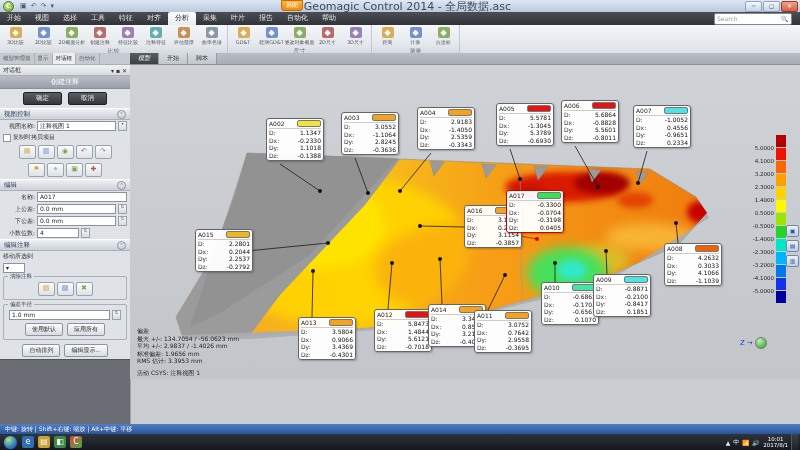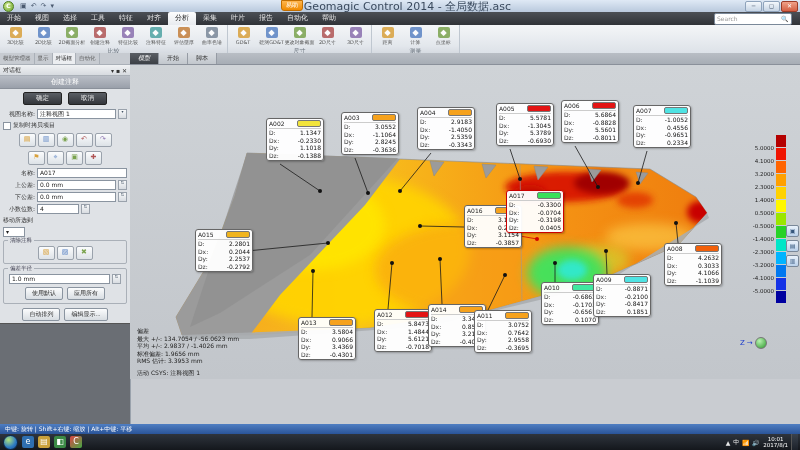--- a/index.html
+++ b/index.html
@@ -257,20 +257,24 @@
   <div id="panel-header">
     <span>对话框</span>
     <span>▾ ▪ ✕</span>
   </div>
   <div id="cmd-title">创建注释</div>
   <div class="okrow">
     <button class="darkbtn">确定</button>
     <button class="darkbtn">取消</button>
   </div>
 
+  <div class="sect-h">
+    <span>视图控制</span>
+    <span class="chev">⌃</span>
+  </div>
   <div class="formrow">
     <label>视图名称:</label>
     <div class="tinput">注释视图 1</div>
     <div class="spin">▾</div>
   </div>
   <div class="formrow">
     <span style="width:6px;height:6px;border:1px solid #8a94a0;background:#fff;"></span>
     <span style="font-size:6px;">复制时拷贝项目</span>
   </div>
   <div class="iconrow" id="view-ctrl-icons">
@@ -281,40 +285,48 @@
       <div class="sibtn" style="color: rgb(138, 111, 174);">↷</div>
     </div>
 
   <div class="iconrow" id="ann-type-icons">
       <div class="sibtn" style="color: rgb(217, 161, 60);">⚑</div>
       <div class="sibtn" style="color: rgb(91, 132, 196);">⌖</div>
       <div class="sibtn" style="color: rgb(122, 163, 78);">▣</div>
       <div class="sibtn" style="color: rgb(176, 85, 85);">✚</div>
     </div>
 
+  <div class="sect-h">
+    <span>编辑</span>
+    <span class="chev">⌃</span>
+  </div>
   <div class="formrow">
       <label>名称:</label>
     <div class="tinput">A017</div>
     </div>
   <div class="formrow">
       <label>上公差:</label>
     <div class="tinput">0.0 mm</div>
     <div class="spin">⇅</div>
     </div>
   <div class="formrow">
       <label>下公差:</label>
     <div class="tinput">0.0 mm</div>
     <div class="spin">⇅</div>
     </div>
   <div class="formrow">
       <label>小数位数:</label>
     <div class="tinput" style="flex:0 0 36px;">4</div>
     <div class="spin">⇅</div>
     </div>
 
+  <div class="sect-h">
+    <span>编辑注释</span>
+    <span class="chev">⌃</span>
+  </div>
   <div class="formrow">
       <span style="font-size:6px;">移动所选到</span>
     </div>
   <div class="formrow">
       <div class="tinput" style="flex:0 0 16px;">▾</div>
     </div>
   <div class="fieldset">
     <span class="legend">清除注释</span>
     <div class="iconrow" id="clear-icons" style="padding-top:4px;">
         <div class="sibtn" style="color: rgb(217, 161, 60);">▧</div>

